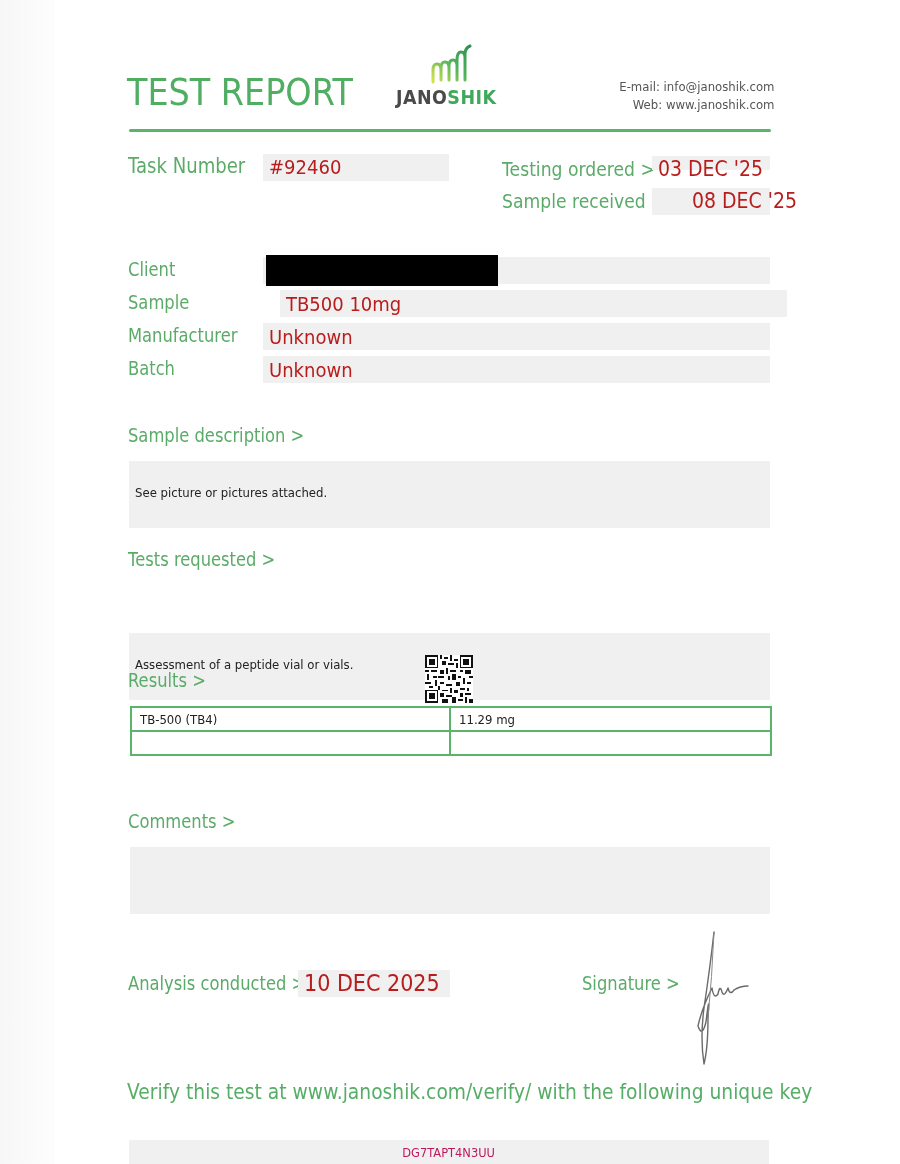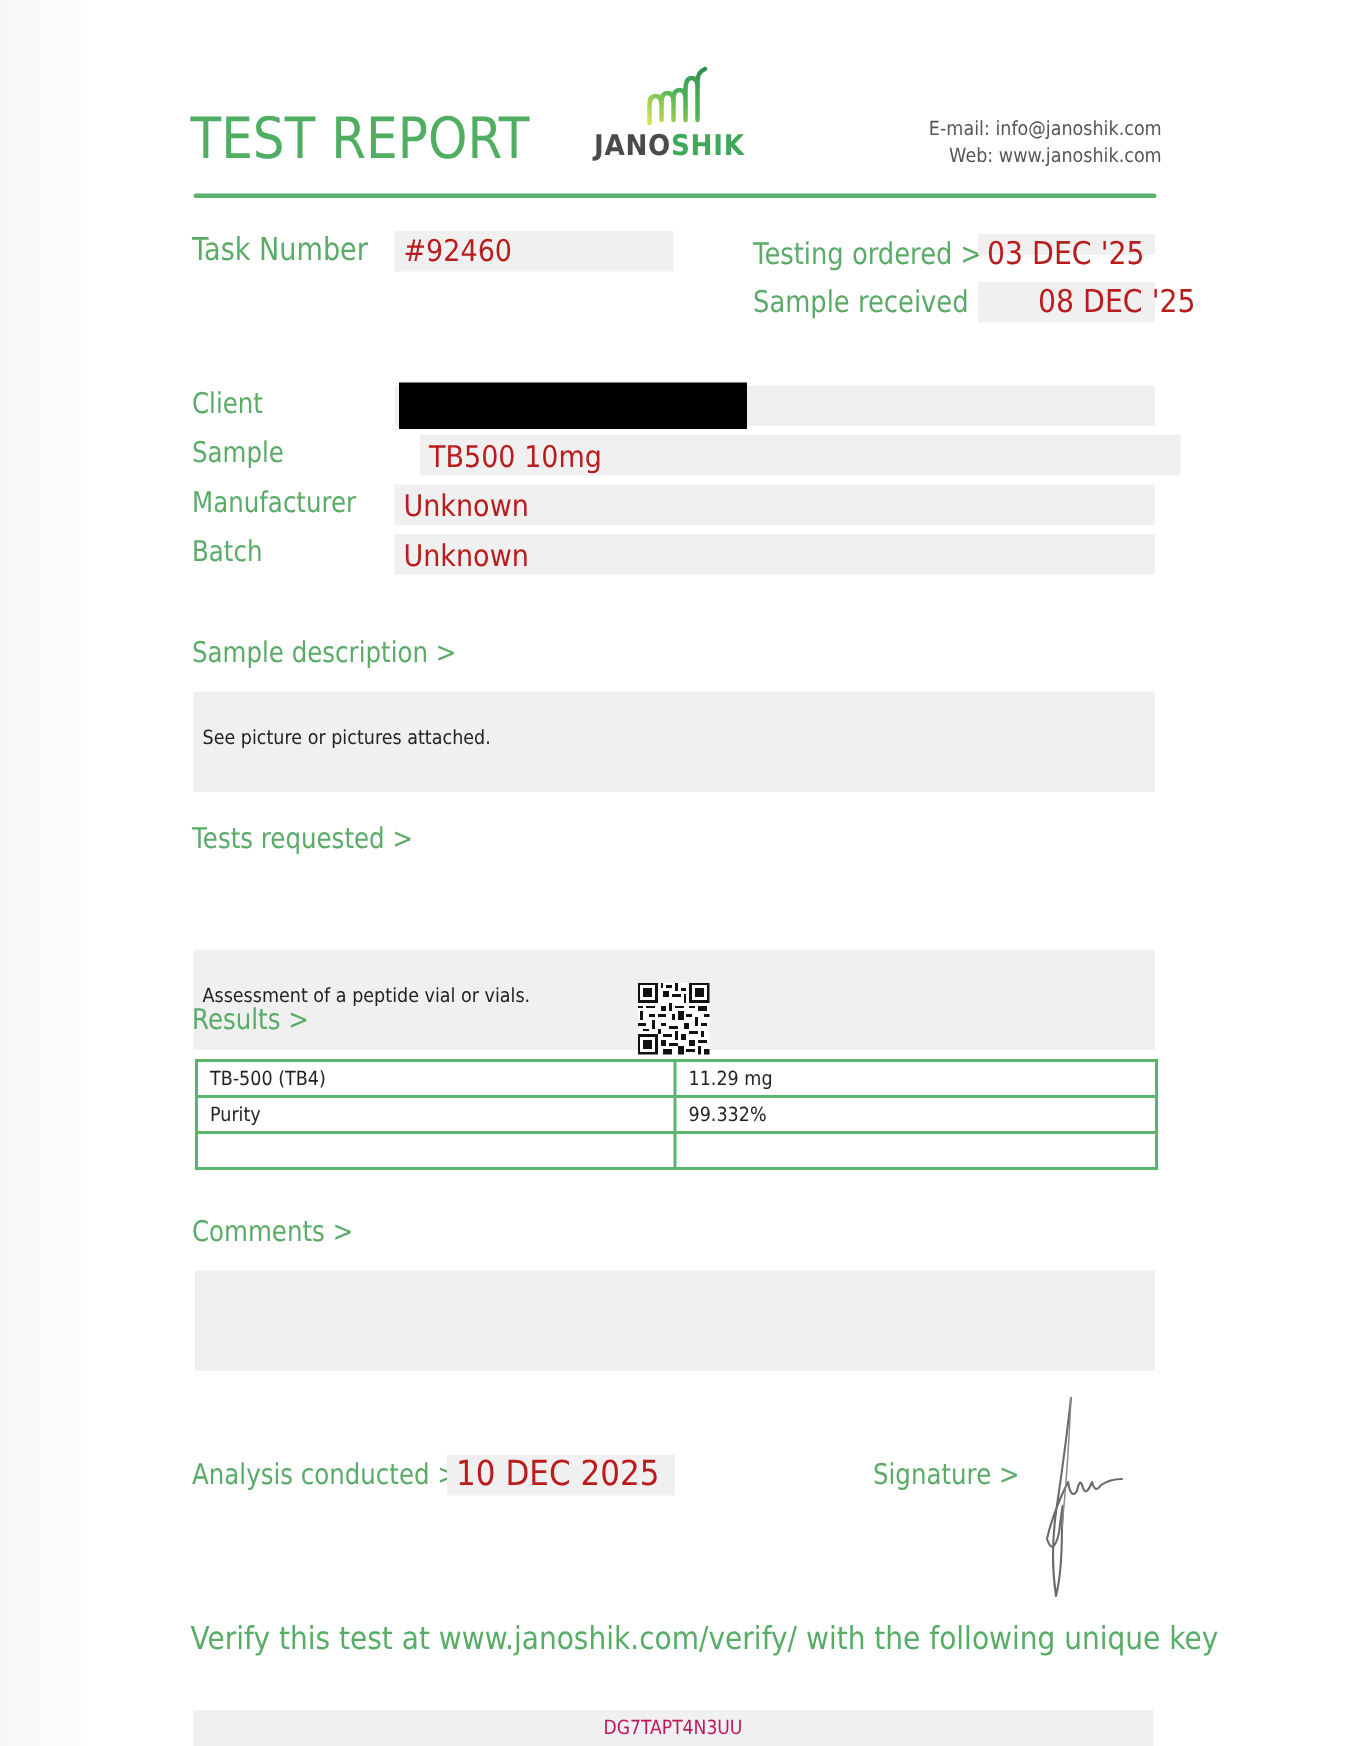--- a/index.html
+++ b/index.html
@@ -224,24 +224,20 @@
   <colgroup>
       <col style="width:319px">
       <col style="width:321px">
     </colgroup>
   <tbody>
       <tr>
     <td><span>TB-500 (TB4)</span></td>
     <td><span>11.29 mg</span></td>
   </tr>
   <tr>
-    <td><span>Purity</span></td>
-    <td><span>99.332%</span></td>
-  </tr>
-  <tr>
     <td><span></span></td>
     <td><span></span></td>
   </tr>
 </tbody>
   </table>
 
 <div class="abs label" style="left:128px; top:810px;">Comments &gt;</div>
 <div class="abs box" style="left:130px; top:847px; width:640px; height:67px;">
   <span></span>
 </div>

